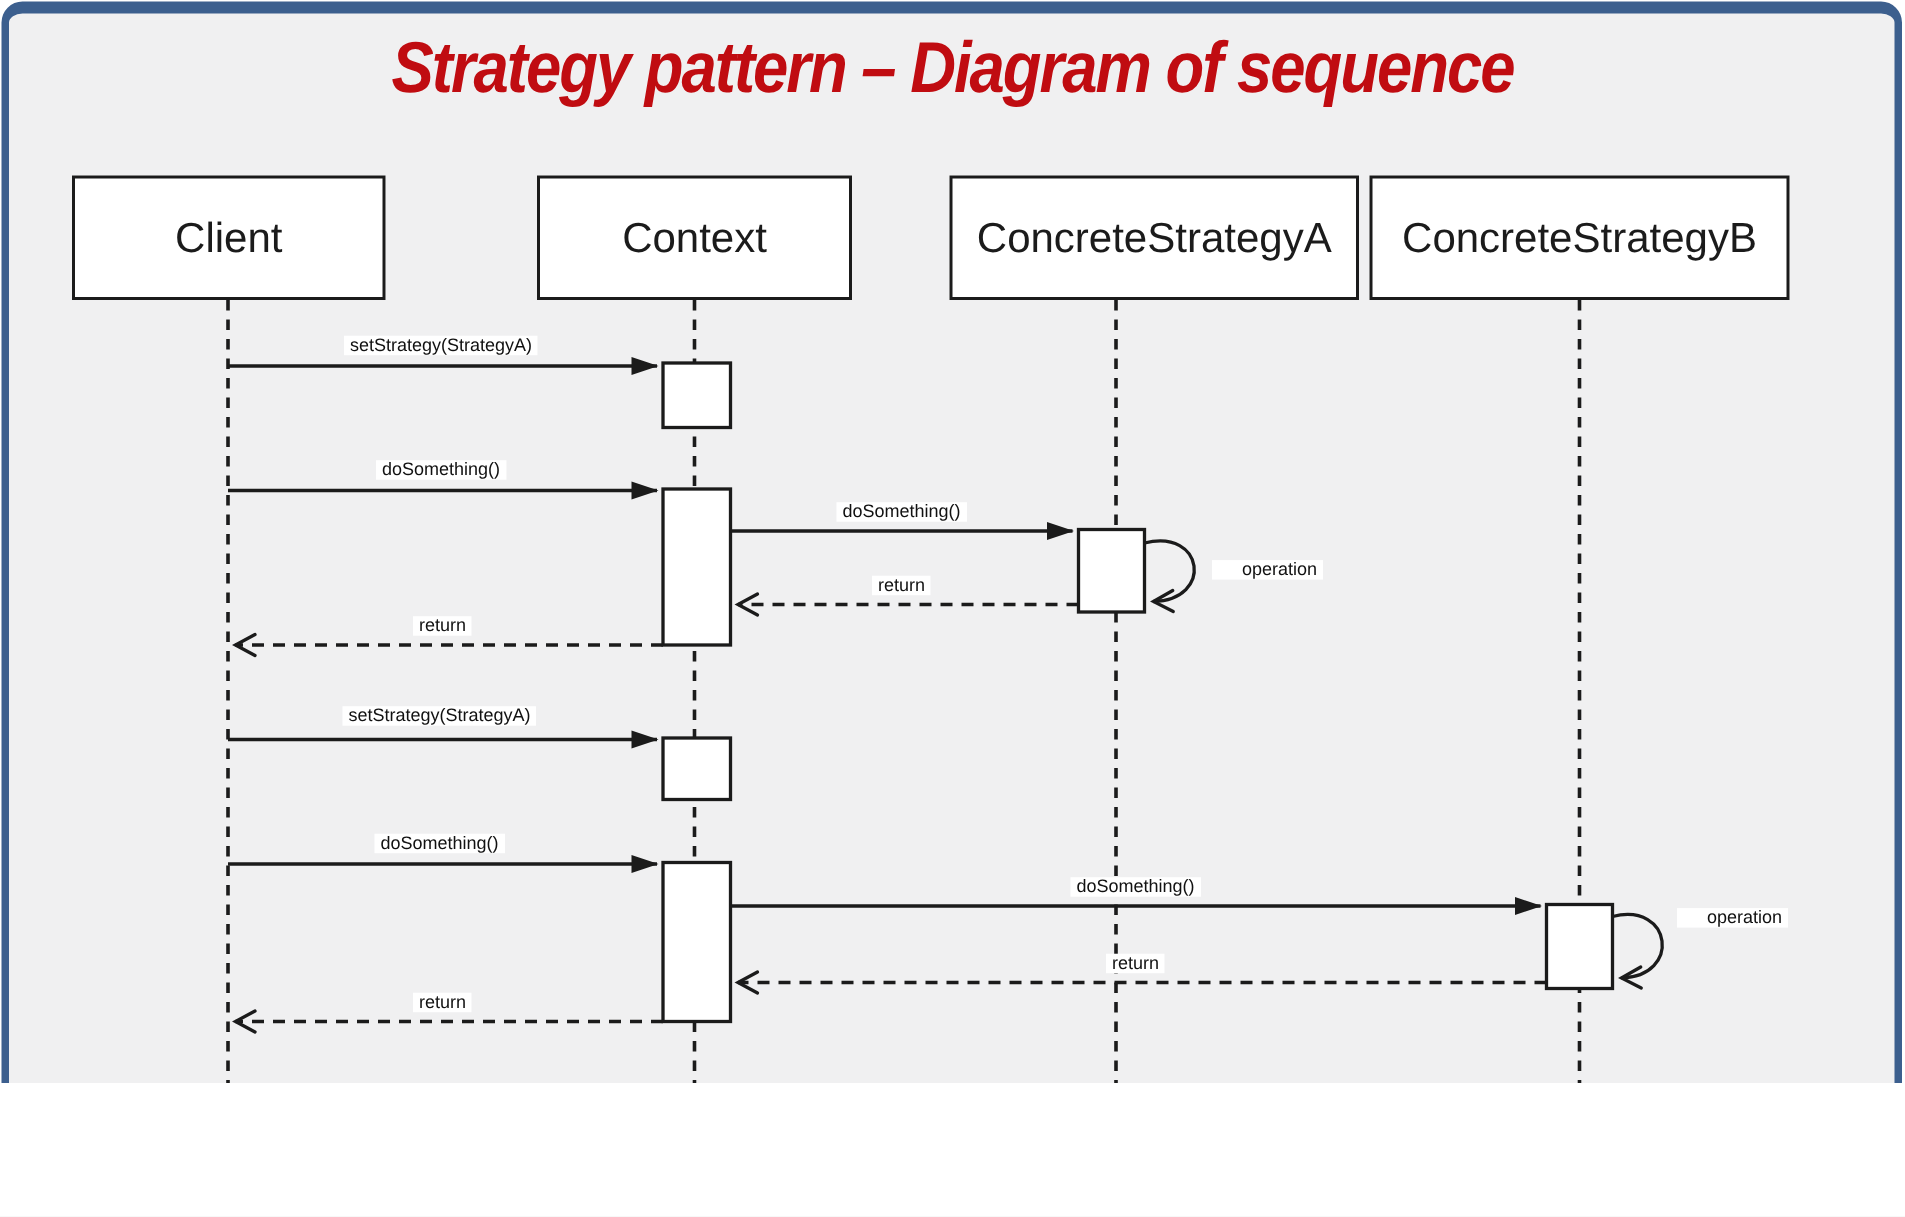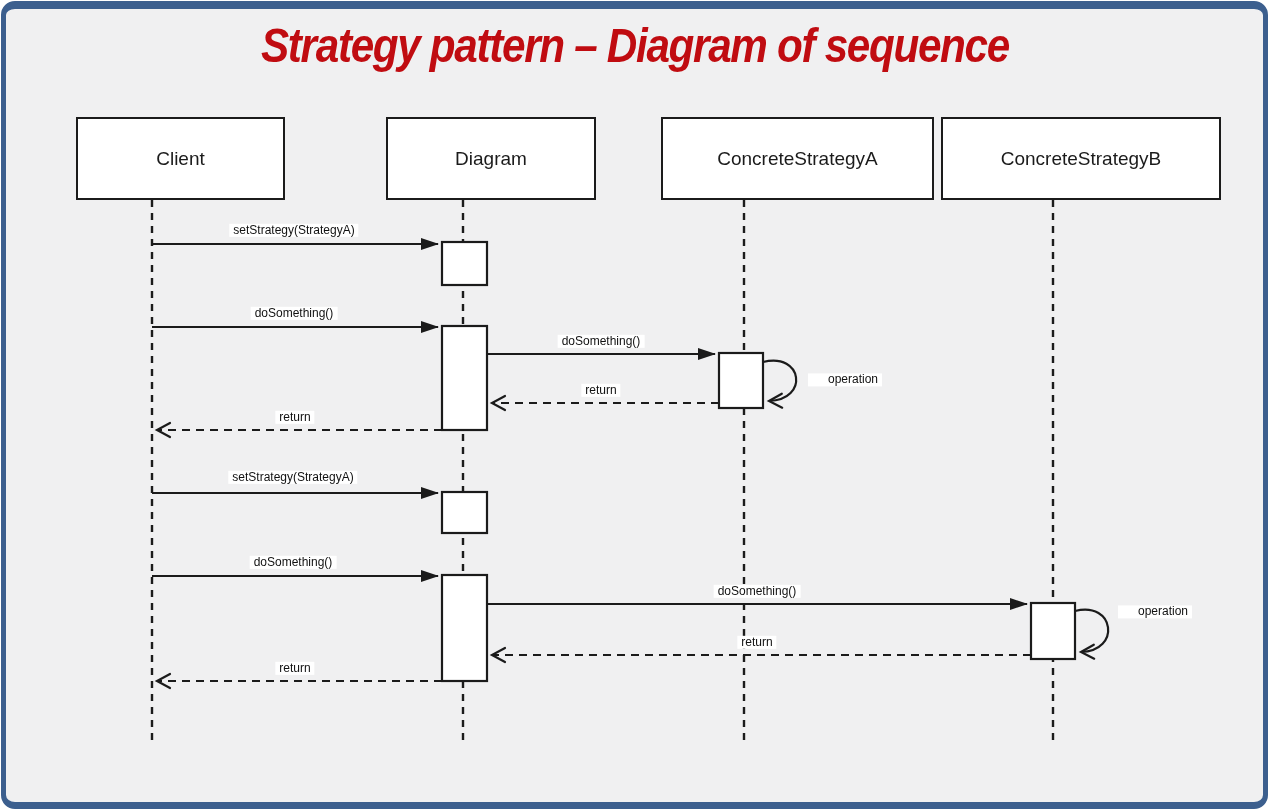--- a/index.html
+++ b/index.html
@@ -3,21 +3,21 @@
 <meta charset="utf-8">
 <style>
   :root{
     --frame-blue:#3c5f8e;
     --title-red:#c00c11;
     --canvas-gray:#f0f0f1;
     --line-black:#1b1b1b;
   }
   html,body{margin:0;padding:0;background:#ffffff;}
   body{font-family:"Liberation Sans","DejaVu Sans",sans-serif;}
-  .page{position:relative;width:1270px;height:811px;overflow:hidden;background:#ffffff;}
+  .page{position:relative;width:1270px;height:722px;overflow:hidden;background:#ffffff;}
   .frame{
     position:absolute;left:1px;top:1px;width:1267px;height:808px;
     box-sizing:border-box;
     border:5px solid var(--frame-blue);
     border-top-width:8px;border-bottom-width:7px;
     border-radius:14px;
     background:var(--canvas-gray);
   }
   .title-wrap{
     position:absolute;left:0;right:0;top:16px;height:62px;
@@ -40,23 +40,22 @@
   .life{stroke-dasharray:7 6;stroke-width:2.4;}
   .act{fill:#ffffff;stroke:var(--line-black);stroke-width:2.2;}
   .mk-fill{fill:var(--line-black);}
   .mk-open{stroke:var(--line-black);stroke-width:2.2;fill:none;stroke-linecap:round;}
   .actor{
     position:absolute;top:117px;height:83px;
     box-sizing:border-box;
     background:#ffffff;
     border:2.5px solid var(--line-black);
     display:flex;align-items:center;justify-content:center;
-    font-size:19px;color:var(--line-black);
+    font-size:28px;color:var(--line-black);
     white-space:nowrap;
-    margin-left:28px;
   }
   .msg{
     position:absolute;
     transform:translate(-50%,-100%);
     background:#ffffff;
     padding:0 4px;
     font-size:12px;
     color:#111111;
     white-space:nowrap;
     line-height:1.1;
@@ -110,21 +109,21 @@
       <line class="s dash" x1="442" y1="681" x2="157" y2="681" marker-end="url(#arrOpen)"></line>
 
       <path class="s" d="M763,362 C 803,352 809,400 769,401" marker-end="url(#arrOpen)"></path>
       <path class="s" d="M1075,611 C 1115,601 1121,651 1081,652" marker-end="url(#arrOpen)"></path>
     </svg>
 
     <div class="actor" style="left:48px;width:209px;">
       <span>Client</span>
     </div>
     <div class="actor" style="left:358px;width:210px;">
-      <span>Diagram</span>
+      <span>Context</span>
     </div>
     <div class="actor" style="left:633px;width:273px;">
       <span>ConcreteStrategyA</span>
     </div>
     <div class="actor" style="left:913px;width:280px;">
       <span>ConcreteStrategyB</span>
     </div>
 
     <div class="msg" style="left:294px;top:237px;">setStrategy(StrategyA)</div>
     <div class="msg" style="left:294px;top:320px;">doSomething()</div>

